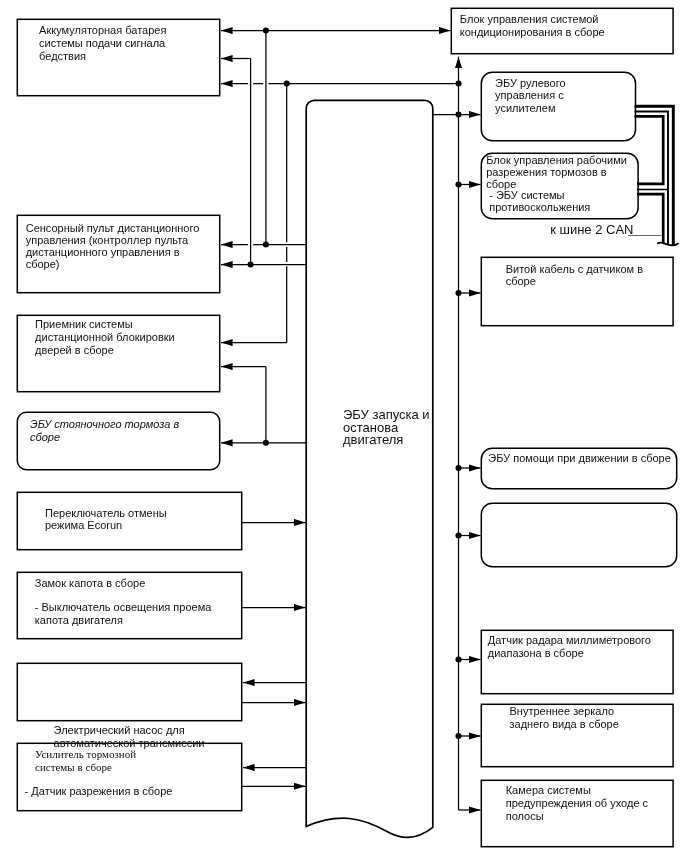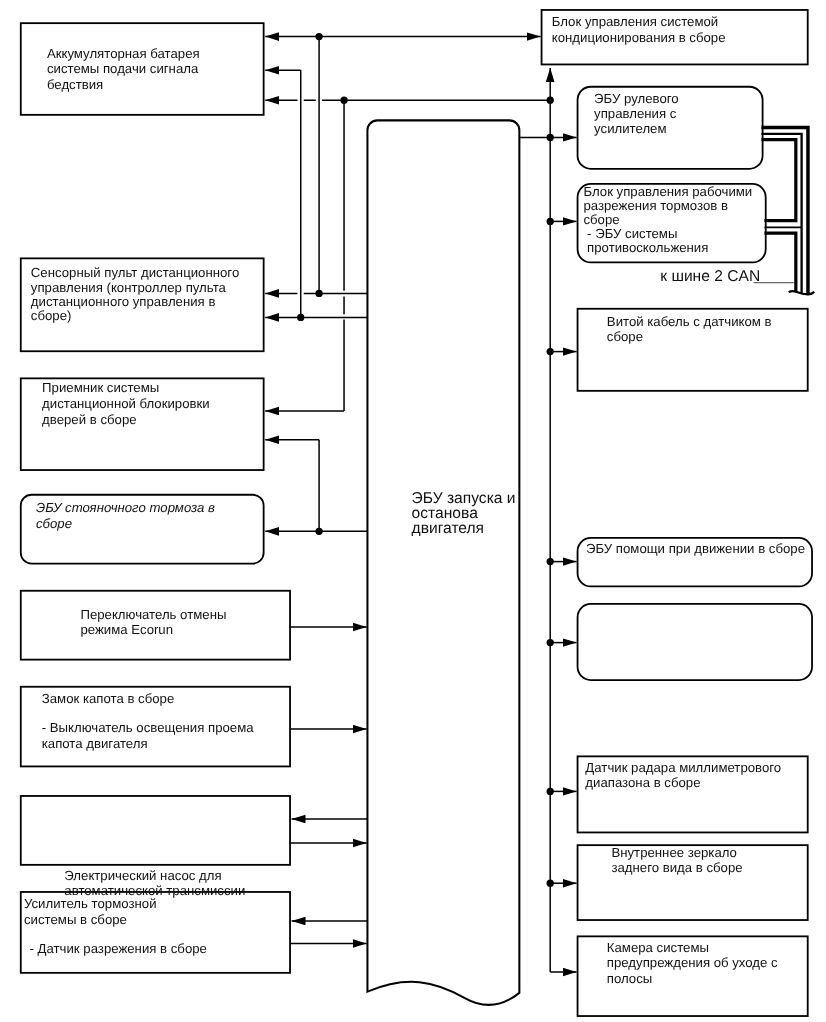--- a/index.html
+++ b/index.html
@@ -110,21 +110,21 @@
       <path stroke-width="1.9" d="M634.5,111.5 L668,111.5 L668,244.6"></path>
       <path stroke-width="2.7" d="M634.5,116.3 L663.2,116.3 L663.2,183.8 L637,183.8"></path>
       <path stroke-width="1.5" d="M637,189.5 L668,189.5"></path>
       <path stroke-width="2.7" d="M637,194.2 L663.2,194.2 L663.2,243.0"></path>
     </g>
     <path fill="none" stroke="#000" stroke-width="1.8" d="M657.2,243.5 C659.5,242.1 661.5,242.3 664,243.3 C667.2,244.6 670,245.4 673.4,245.3
              C676,245.2 677.2,244.5 678.6,243.2"></path>
     <path fill="none" stroke="#6a6a6a" stroke-width="1.1" d="M628,235.5 L661.5,235.5"></path>
   </svg>
 
-  <div class="node" style="left:17px;top:19px;width:169px;height:77px;">
+  <div class="node" style="left:17px;top:4px;width:169px;height:77px;">
     <span class="txt" style="left:22.1px;top:20.2px;line-height:13px;">Аккумуляторная батарея
 системы подачи сигнала
 бедствия</span>
   </div>
 
   <div class="node" style="left:17px;top:215px;width:203px;height:78px;">
     <span class="txt" style="left:8.7px;top:6.6px;line-height:12.3px;">Сенсорный пульт дистанционного
 управления (контроллер пульта
 дистанционного управления в
 сборе)</span>
@@ -134,38 +134,38 @@
     <span class="txt" style="left:18.1px;top:3.3px;line-height:12.9px;">Приемник системы
 дистанционной блокировки
 дверей в сборе</span>
   </div>
 
   <div class="node" style="left:17px;top:412px;width:203px;height:58px;border-radius:9px;">
     <span class="txt" style="left:13px;top:6px;line-height:12.6px;font-style:italic;">ЭБУ стояночного тормоза в
 сборе</span>
   </div>
 
-  <div class="node" style="left:25px;top:492px;width:225px;height:50px;">
+  <div class="node" style="left:3px;top:492px;width:225px;height:50px;">
     <span class="txt" style="left:42px;top:14.6px;line-height:12.2px;">Переключатель отмены
 режима Ecorun</span>
   </div>
 
   <div class="node" style="left:17px;top:572px;width:225px;height:67px;">
     <span class="txt" style="left:17.8px;top:5px;line-height:13px;">Замок капота в сборе</span>
     <span class="txt" style="left:17.8px;top:29.2px;line-height:13px;">- Выключатель освещения проема
 капота двигателя</span>
   </div>
 
   <div class="node" style="left:17px;top:663px;width:225px;height:58px;">
     <span class="txt" style="left:36.6px;top:13.9px;line-height:13.2px;margin-top:47px;">Электрический насос для
 автоматической трансмиссии</span>
   </div>
 
   <div class="node" style="left:17px;top:743px;width:225px;height:68px;">
-    <span class="txt" style="left:3px;top:5.4px;line-height:12.9px;">Усилитель тормозной
+    <span class="txt" style="left:18px;top:5.4px;line-height:12.9px;font-family:Liberation Serif, serif;">Усилитель тормозной
 системы в сборе</span>
     <span class="txt" style="left:7.6px;top:42.4px;line-height:13px;">- Датчик разрежения в сборе</span>
   </div>
 
   <div class="node" style="left:451px;top:8px;width:222px;height:46px;">
     <span class="txt" style="left:8.8px;top:5px;line-height:13px;">Блок управления системой
 кондиционирования в сборе</span>
   </div>
 
   <div class="node" style="left:481px;top:72px;width:154px;height:69px;border-radius:11px;">

